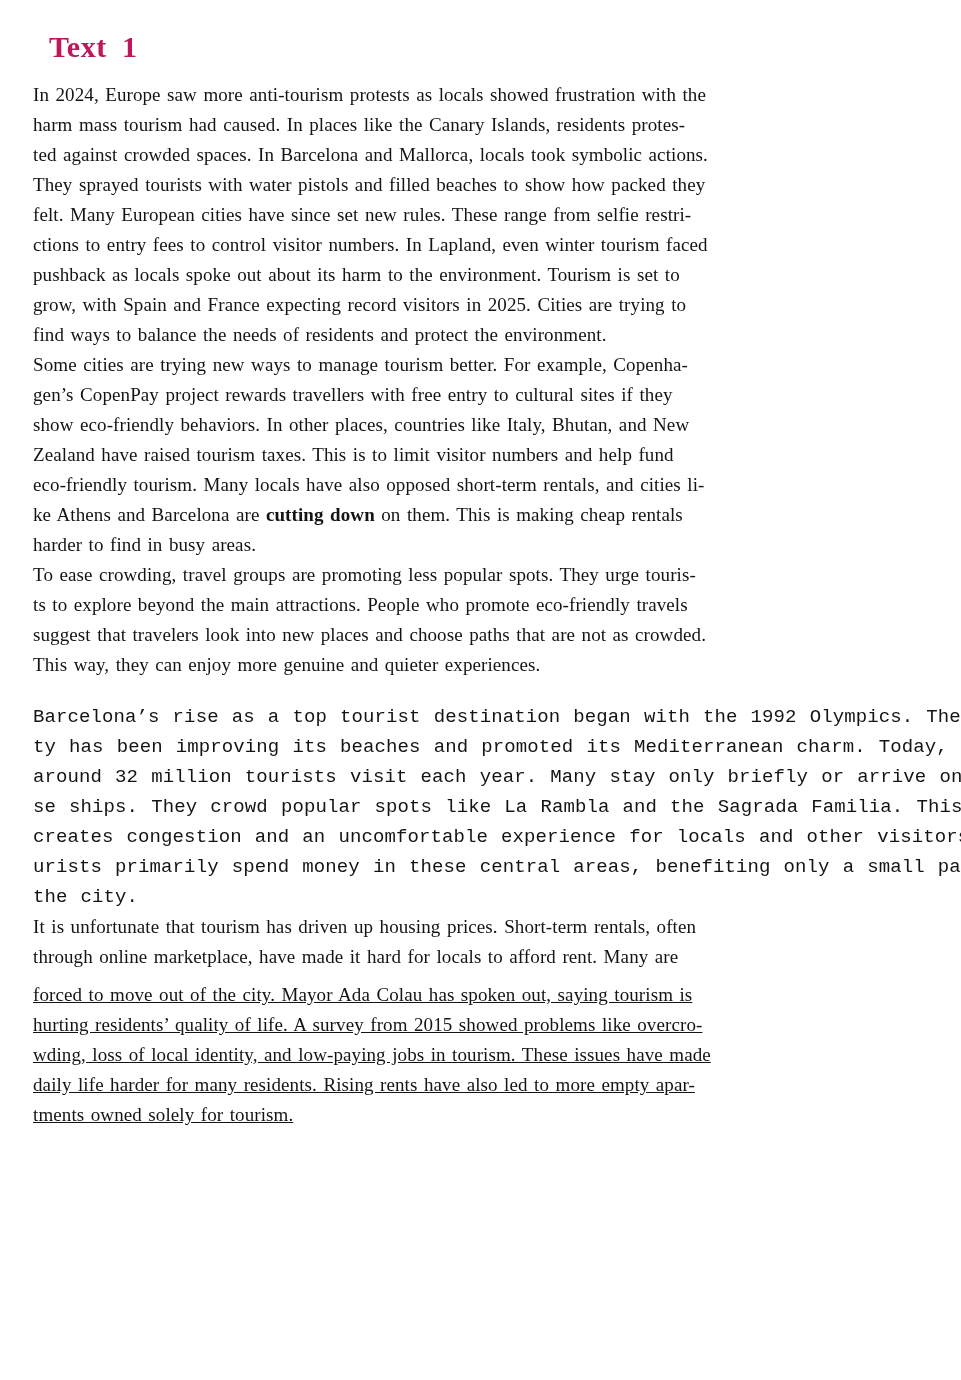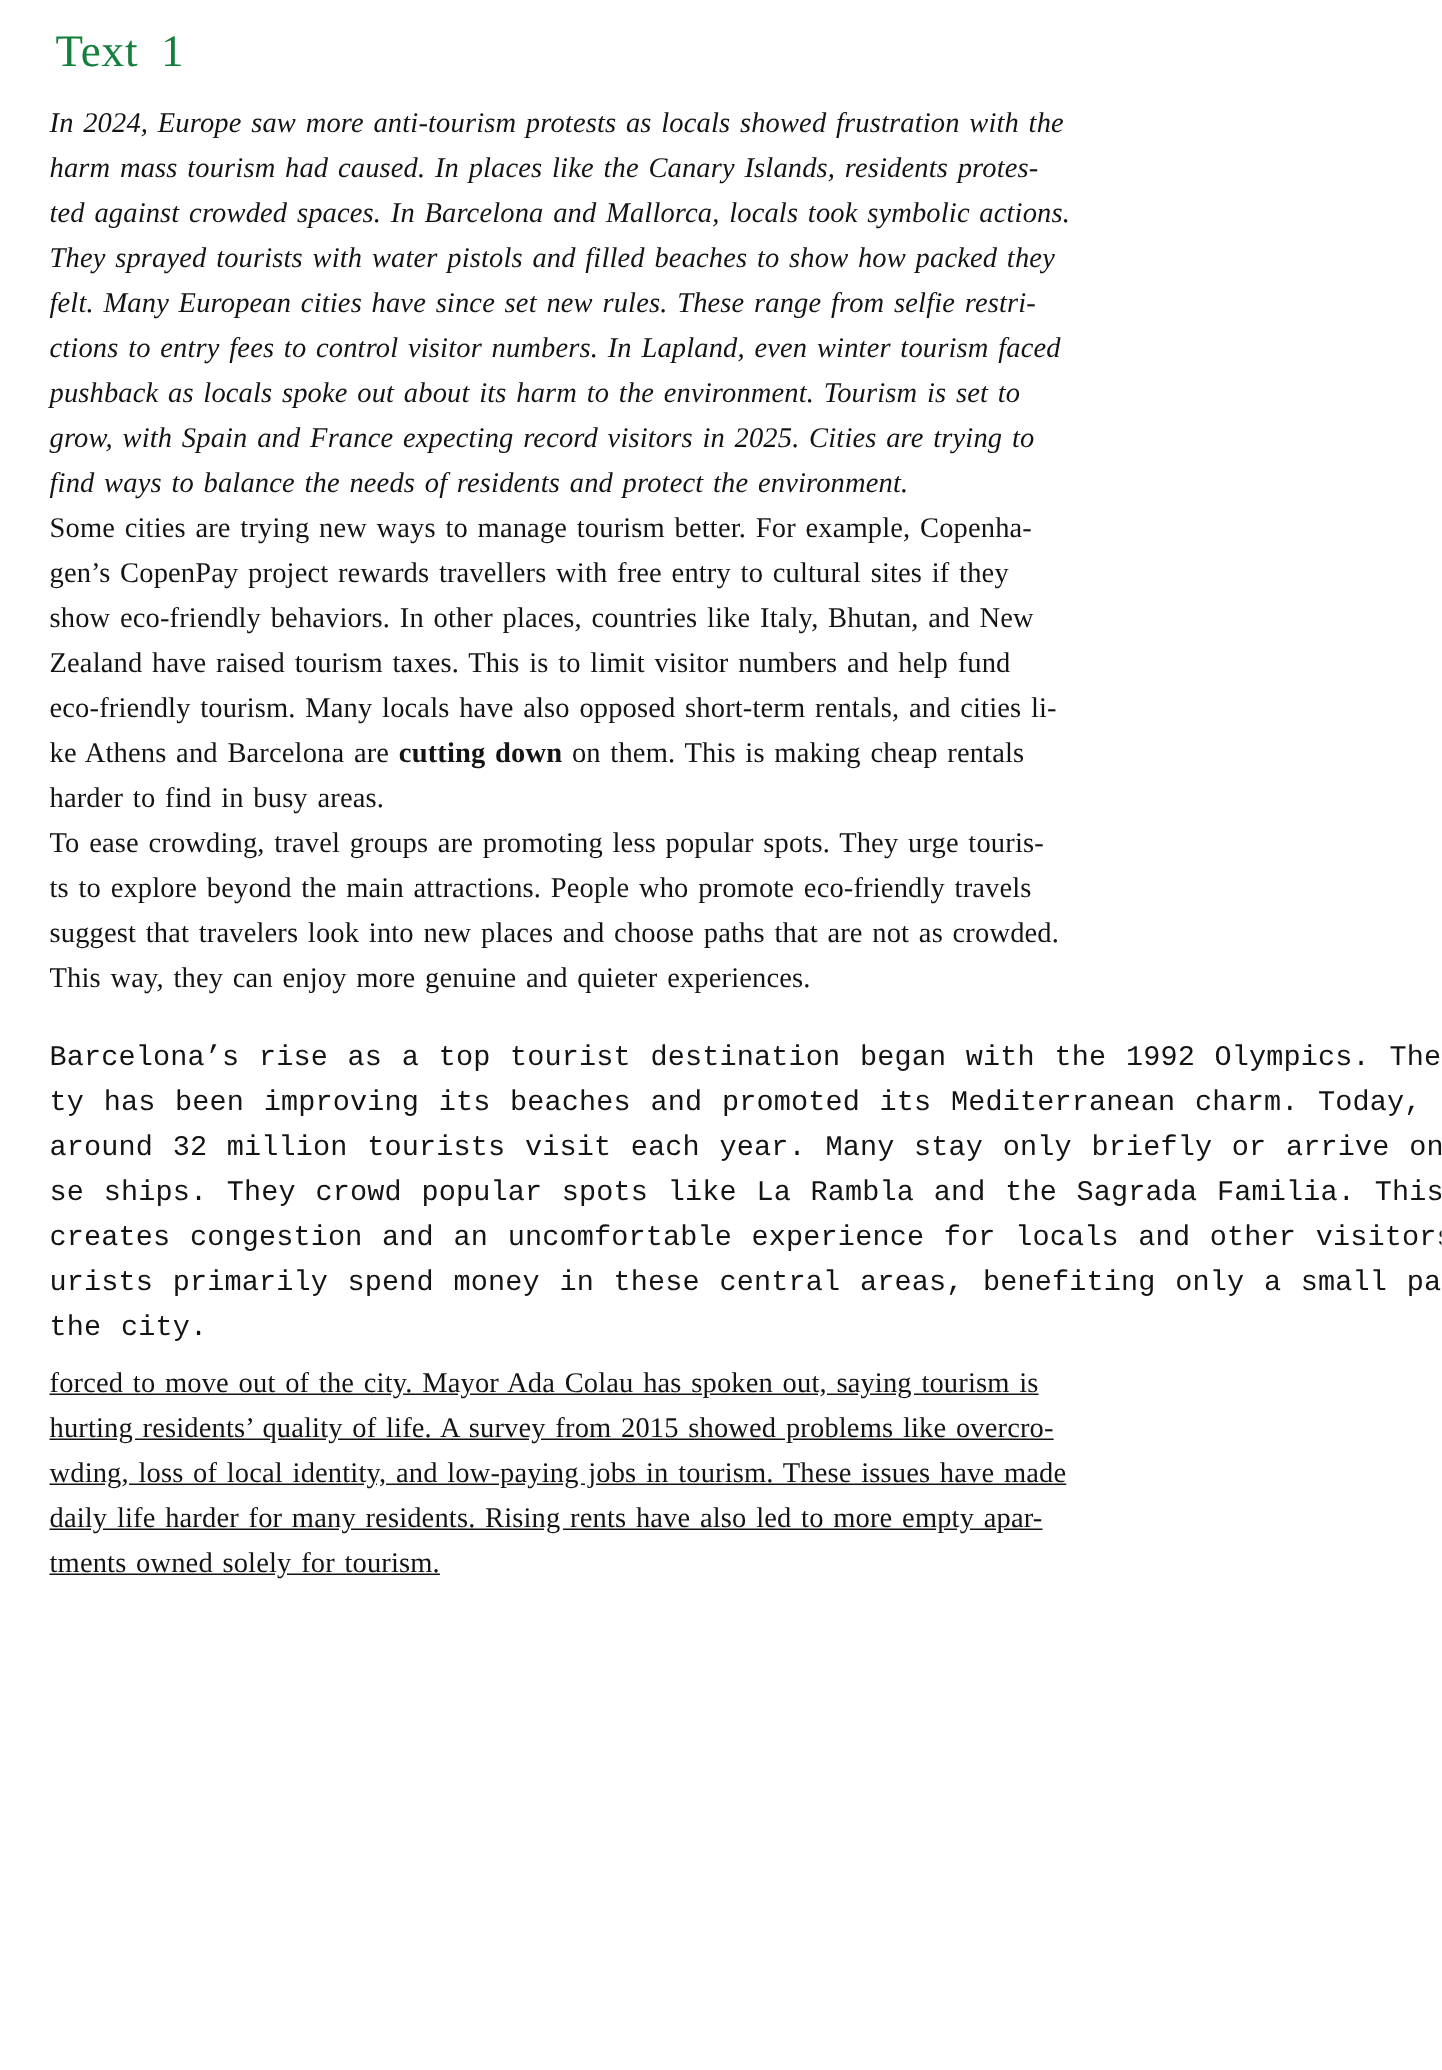--- a/index.html
+++ b/index.html
@@ -13,46 +13,45 @@
     color: #141414;
     font-family: "Liberation Serif", serif;
     overflow: hidden;
   }
   .page {
     box-sizing: border-box;
     width: 745px;
     padding: 14px 0 40px 33px;
   }
   .section-heading {
-    margin: 4px;
+    margin: 16px;
     font-family: "Liberation Serif", serif;
     font-size: 30px;
     line-height: 34px;
-    font-weight: 400;
+    font-weight: 700;
     letter-spacing: 0.6px;
     word-spacing: 7px;
-    color: #15803d;
+    color: #be185d;
   }
   .section-heading.second {
     margin-top: 24px;
   }
   .body-text {
     font-size: 19px;
     line-height: 30px;
     white-space: nowrap;
     word-spacing: 1.6px;
     letter-spacing: 0.1px;
   }
   .body-text b {
     font-weight: 700;
     text-align: center;
   }
   .first-body {
     margin-top: 16px;
-    font-style: italic;
   }
   .first-body2 {
     margin-top: 22px;
     font-family: Liberation Mono, monospace;
   }
   .gap-before {
     margin-top: 8px;
     text-decoration: underline;
   }
   .attribution {
@@ -71,16 +70,17 @@
 
   <section>
     <h1 class="section-heading">Text 1</h1>
     <div class="body-text first-body">In 2024, Europe saw more anti-tourism protests as locals showed frustration with the<br>harm mass tourism had caused. In places like the Canary Islands, residents protes-<br>ted against crowded spaces. In Barcelona and Mallorca, locals took symbolic actions.<br>They sprayed tourists with water pistols and filled beaches to show how packed they<br>felt. Many European cities have since set new rules. These range from selfie restri-<br>ctions to entry fees to control visitor numbers. In Lapland, even winter tourism faced<br>pushback as locals spoke out about its harm to the environment. Tourism is set to<br>grow, with Spain and France expecting record visitors in 2025. Cities are trying to<br>find ways to balance the needs of residents and protect the environment.</div>
     <div class="body-text">Some cities are trying new ways to manage tourism better. For example, Copenha-<br>gen’s CopenPay project rewards travellers with free entry to cultural sites if they<br>show eco-friendly behaviors. In other places, countries like Italy, Bhutan, and New<br>Zealand have raised tourism taxes. This is to limit visitor numbers and help fund<br>eco-friendly tourism. Many locals have also opposed short-term rentals, and cities li-<br>ke Athens and Barcelona are <b>cutting down</b> on them. This is making cheap rentals<br>harder to find in busy areas.</div>
     <div class="body-text">To ease crowding, travel groups are promoting less popular spots. They urge touris-<br>ts to explore beyond the main attractions. People who promote eco-friendly travels<br>suggest that travelers look into new places and choose paths that are not as crowded.<br>This way, they can enjoy more genuine and quieter experiences.</div>
   </section>
 
   <section>
     <div class="body-text first-body2">Barcelona’s rise as a top tourist destination began with the 1992 Olympics. The ci-<br>ty has been improving its beaches and promoted its Mediterranean charm. Today,<br>around 32 million tourists visit each year. Many stay only briefly or arrive on crui-<br>se ships. They crowd popular spots like La Rambla and the Sagrada Familia. This<br>creates congestion and an uncomfortable experience for locals and other visitors. To-<br>urists primarily spend money in these central areas, benefiting only a small part of<br>the city.</div>
+    <div class="body-text">It is unfortunate that tourism has driven up housing prices. Short-term rentals, often<br>through online marketplace, have made it hard for locals to afford rent. Many are</div>
     <div class="body-text gap-before">forced to move out of the city. Mayor Ada Colau has spoken out, saying tourism is<br>hurting residents’ quality of life. A survey from 2015 showed problems like overcro-<br>wding, loss of local identity, and low-paying jobs in tourism. These issues have made<br>daily life harder for many residents. Rising rents have also led to more empty apar-<br>tments owned solely for tourism.</div>
   </section>
 
 </div>
 
 </body></html>

